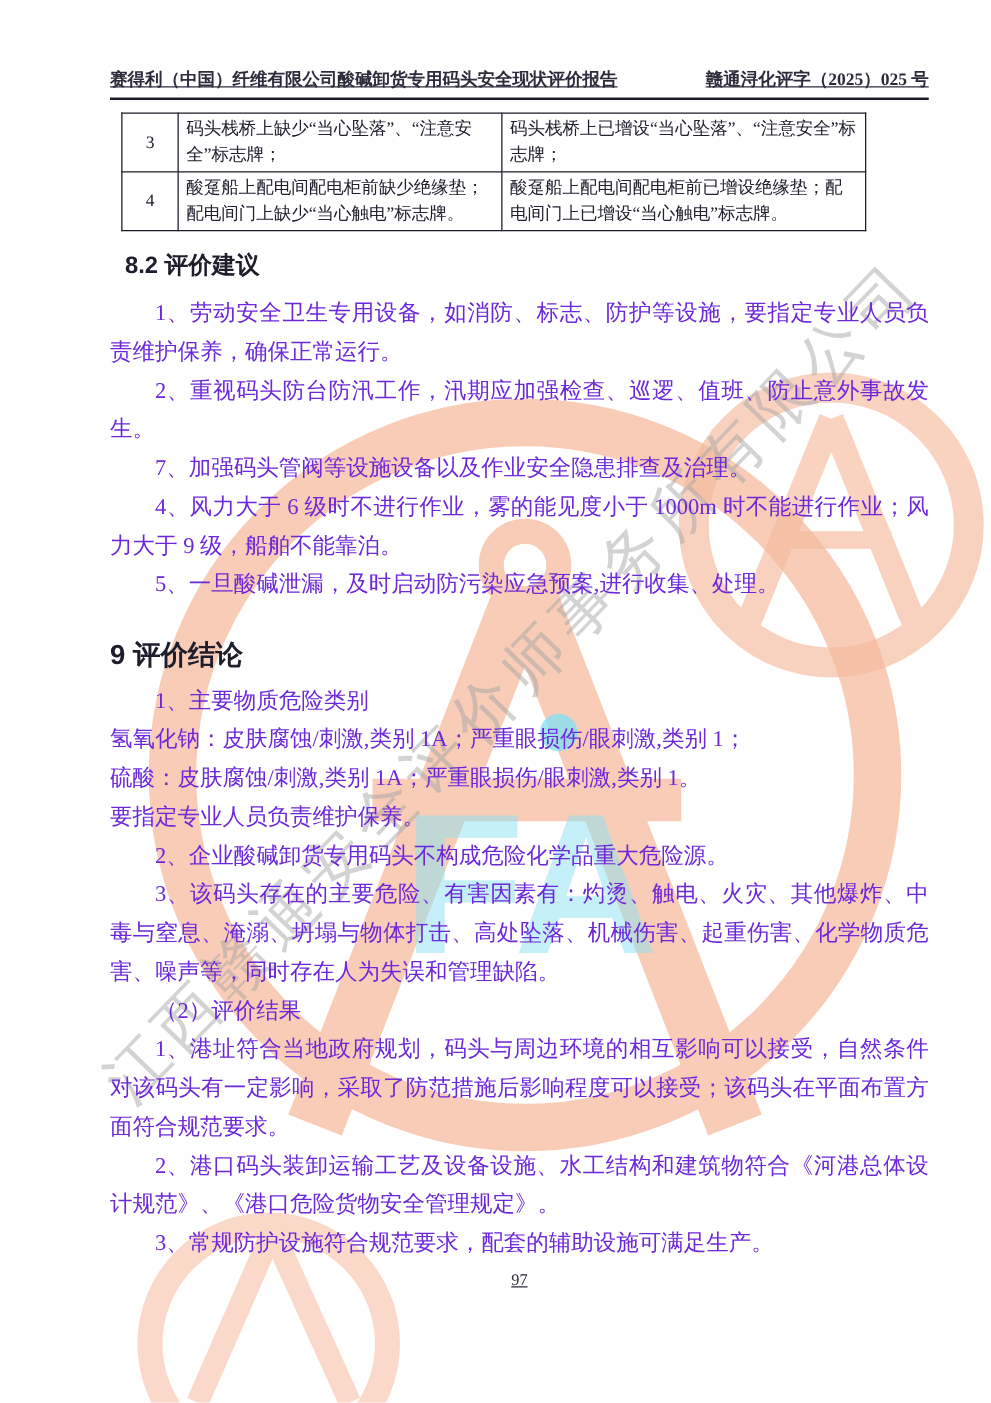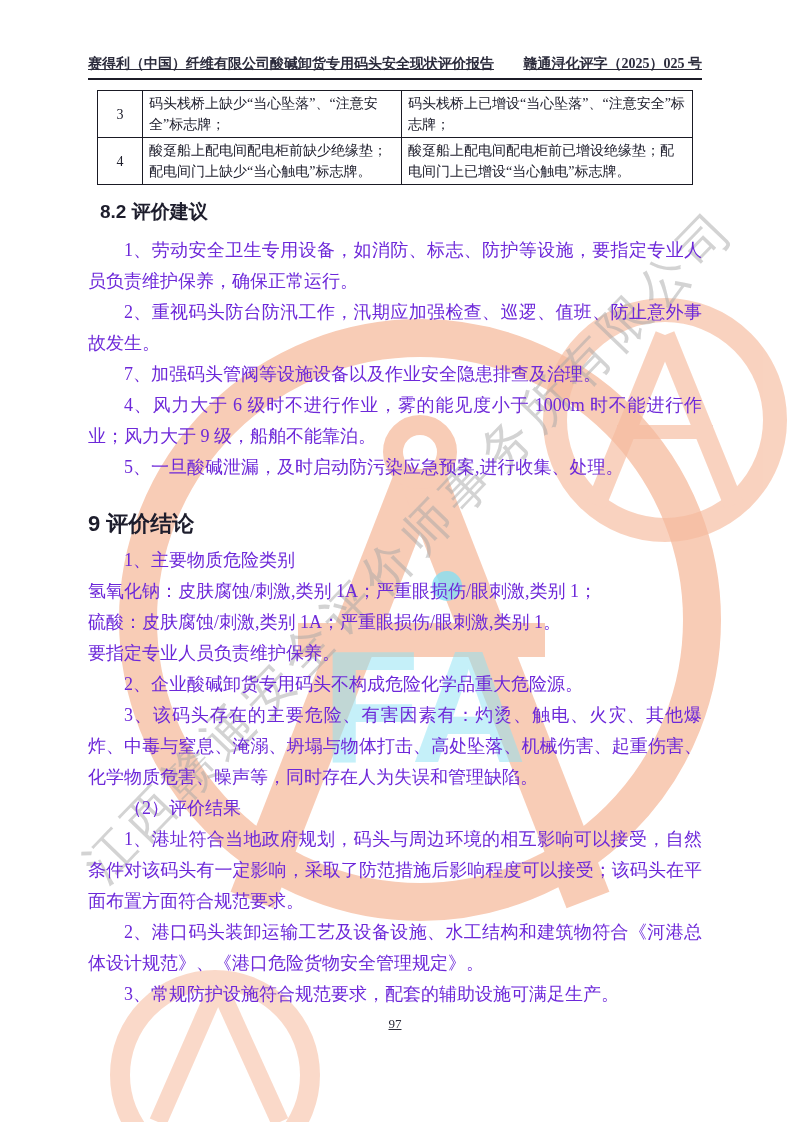--- a/index.html
+++ b/index.html
@@ -4,21 +4,21 @@
 <style>
   html,body{margin:0;padding:0;}
   body{
     width:793px;height:1122px;position:relative;background:#ffffff;
     overflow:hidden;font-family:"Liberation Serif",serif;color:#23233a;
   }
   
   .watermark{position:absolute;inset:0;z-index:0;pointer-events:none;}
   
   .page{position:relative;z-index:1;box-sizing:border-box;
-        padding:55px 91px 0 88px;width:793px;}
+        padding:55px 50px 0 88px;width:793px;}
   .doc-header{display:flex;justify-content:space-between;align-items:flex-end;
         border-bottom:2.5px solid #1c1c28;padding-bottom:5px;
         font-size:14px;font-weight:bold;color:#2c2c3c;}
   .doc-header span{text-decoration:underline;white-space:nowrap;}
   table.findings{border-collapse:collapse;margin:10px 0 0 9px;width:592px;
         font-size:14px;line-height:21px;color:#20202e;table-layout:fixed;}
   table.findings td{border:1.6px solid #1a1a24;padding:2px 6px;vertical-align:middle;}
   td.row-no{width:32px;text-align:center;}
   td.col-before{width:246px;margin-top:17px;}
   td.col-after{width:278px;}

